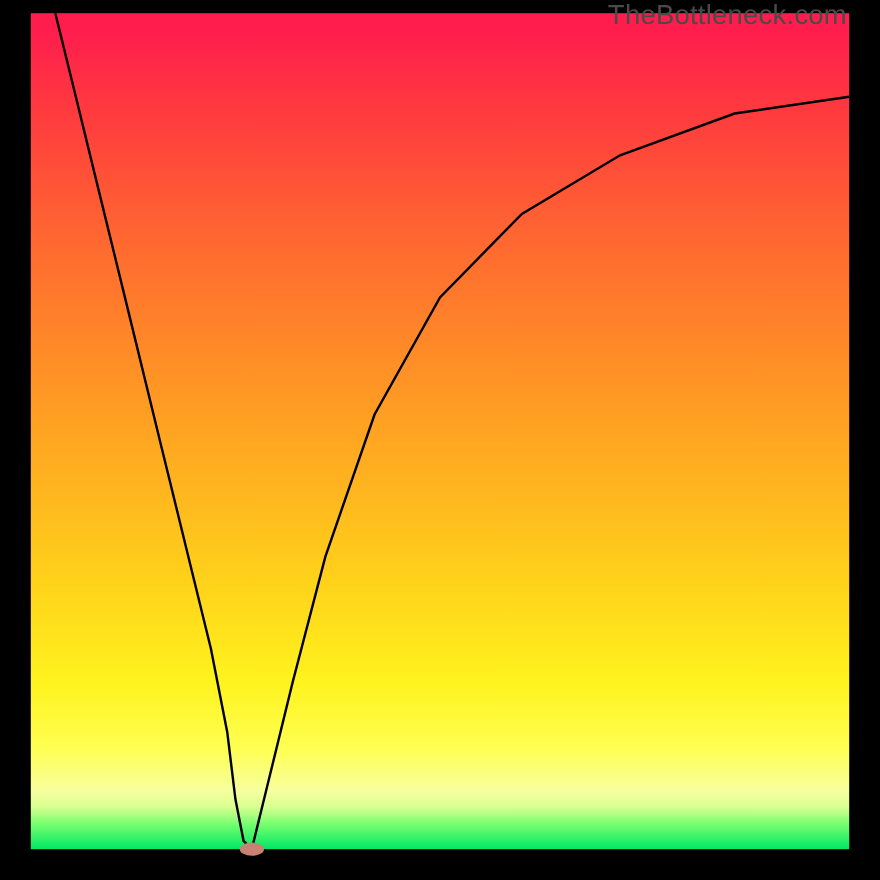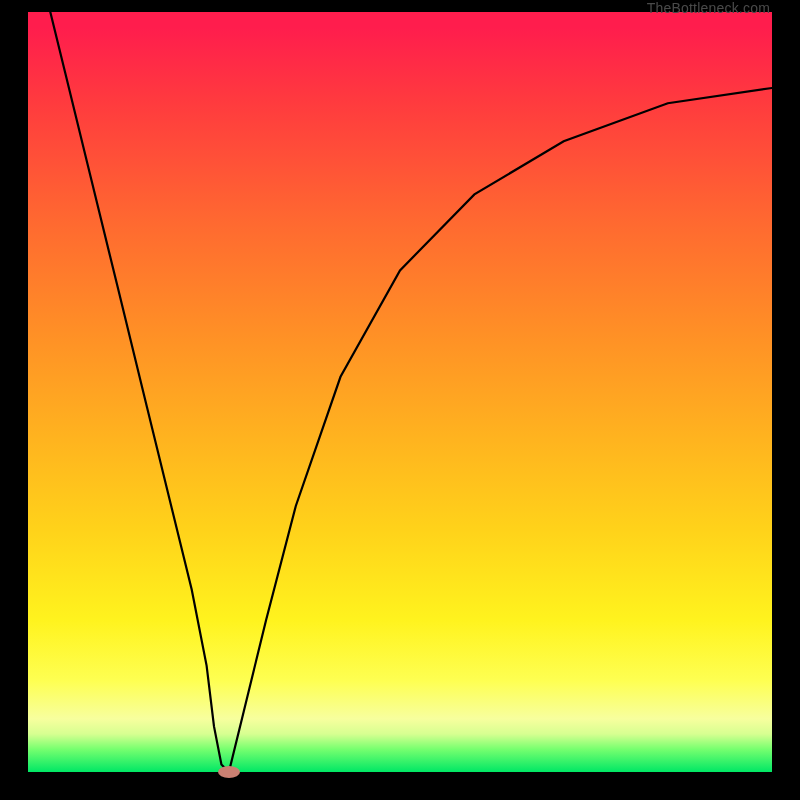--- a/index.html
+++ b/index.html
@@ -36,21 +36,21 @@
       #f7ff9e 93%,
       #d7ff91 95%,
       #76ff6f 97%,
       #00e765 100%);
   }
   .watermark {
     position: absolute;
     top: 0px;
     right: 30px;
     color: #4a4a4a;
-    font-size: 14px;
+    font-size: 25px;
     font-weight: 500;
     letter-spacing: 0.2px;
     z-index: 5;
     user-select: none;
   }
   svg.curve {
     position: absolute;
     left: 0;
     top: 0;
     width: 744px;

